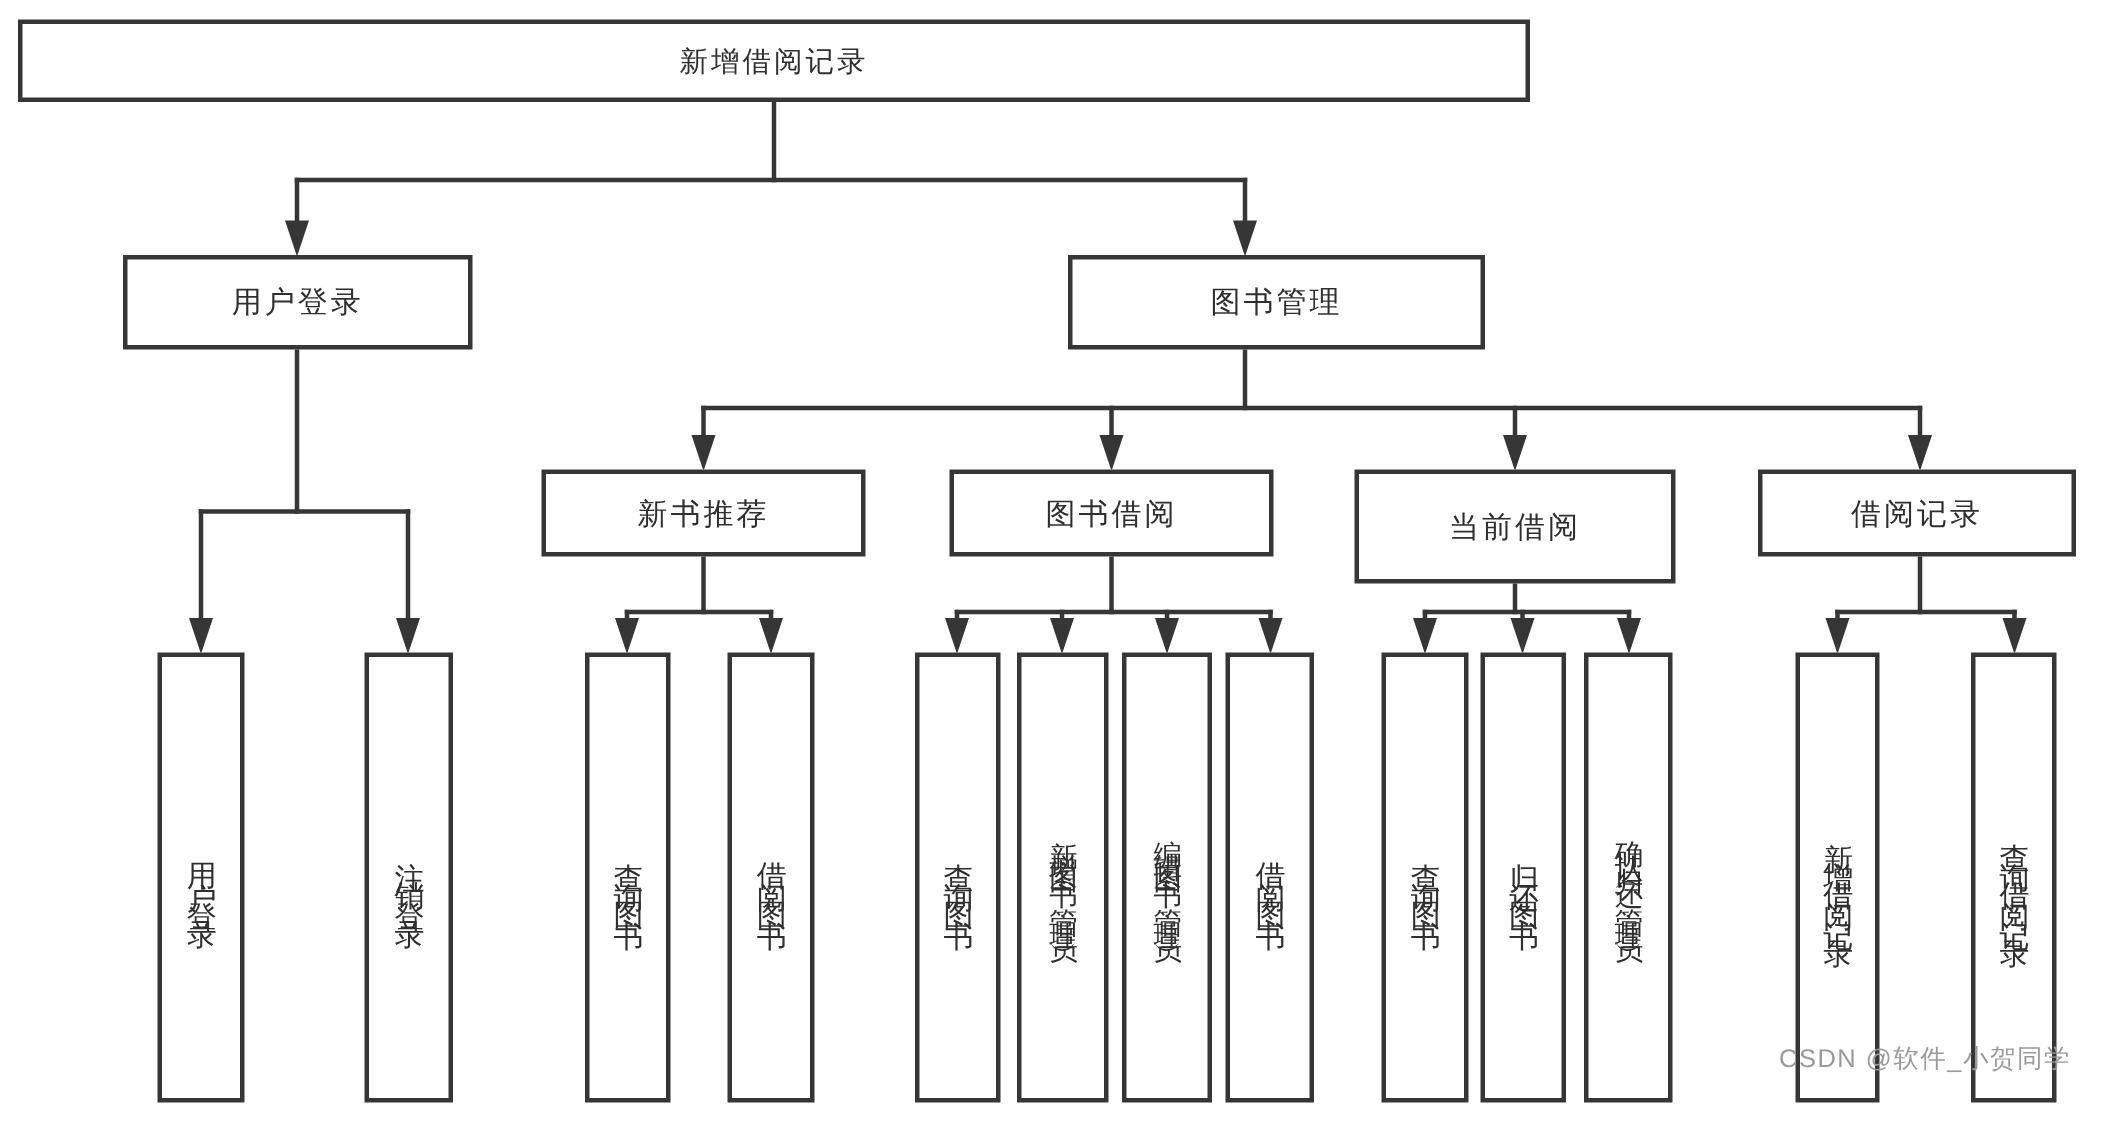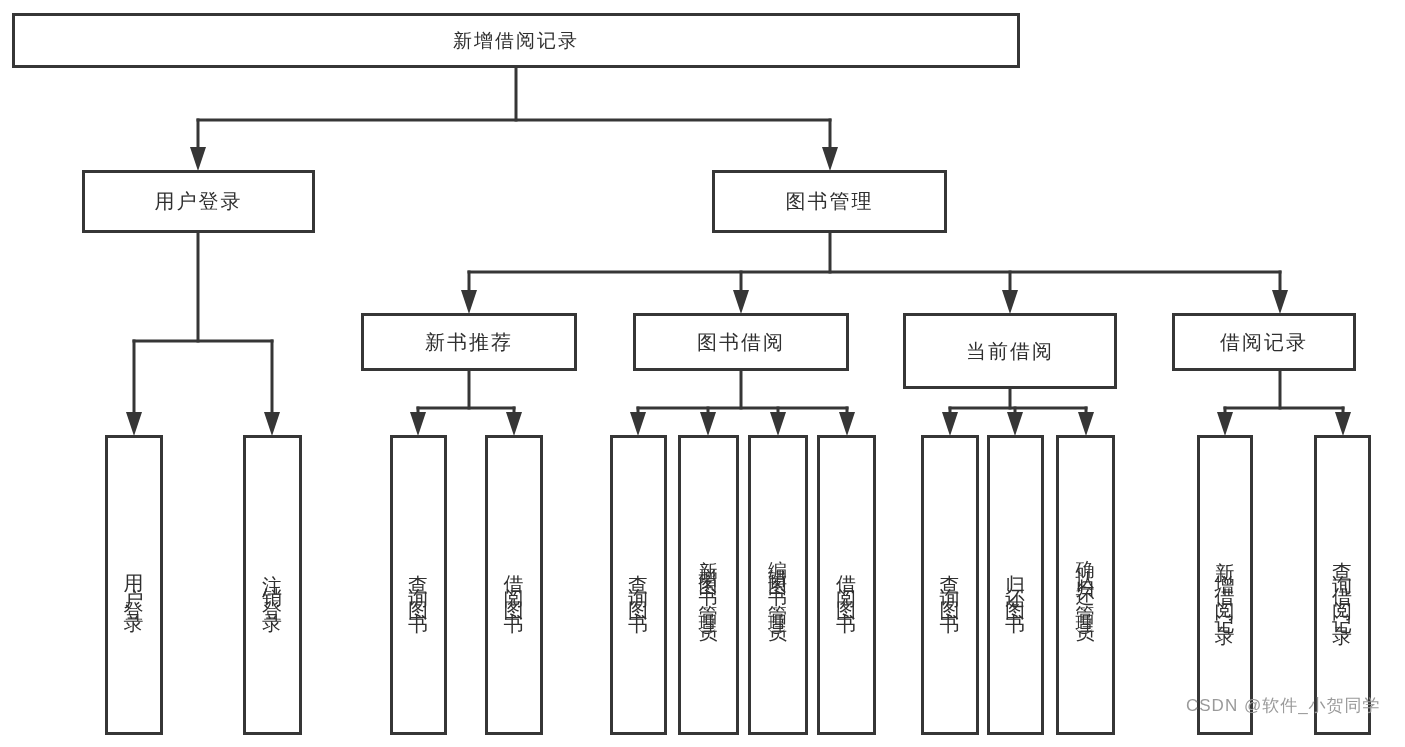--- a/index.html
+++ b/index.html
@@ -118,34 +118,34 @@
     <path d="M1335,412 L1351,412 L1343,436 Z" stroke="none"></path>
   </svg>
 
   <div class="node title" style="left:12px;top:13px;width:1008px;height:55px">
     <span>新增借阅记录</span>
   </div>
 
   <div class="node" style="left:82px;top:170px;width:233px;height:63px">
     <span>用户登录</span>
   </div>
-  <div class="node" style="left:712px;top:170px;width:235px;height:63px">
+  <div class="node" style="left:712px;top:170px;width:278px;height:63px">
     <span>图书管理</span>
   </div>
 
   <div class="node" style="left:633px;top:313px;width:216px;height:58px">
     <span>图书借阅</span>
   </div>
   <div class="node" style="left:361px;top:313px;width:216px;height:58px">
     <span>新书推荐</span>
   </div>
   <div class="node" style="left:903px;top:313px;width:214px;height:76px">
     <span>当前借阅</span>
   </div>
-  <div class="node" style="left:1172px;top:313px;width:184px;height:58px">
+  <div class="node" style="left:1172px;top:313px;width:212px;height:58px">
     <span>借阅记录</span>
   </div>
 
   <div class="node leaf" style="left:105px;top:435px;width:58px;height:300px">
     <span>用户登录</span>
   </div>
   <div class="node leaf" style="left:243px;top:435px;width:59px;height:300px">
     <span>注销登录</span>
   </div>
 

